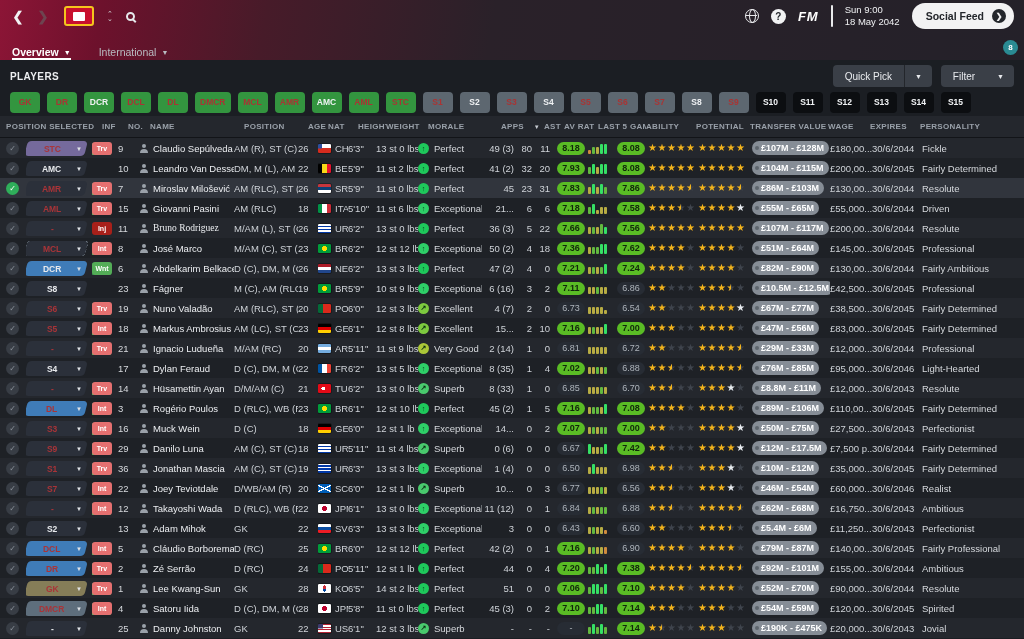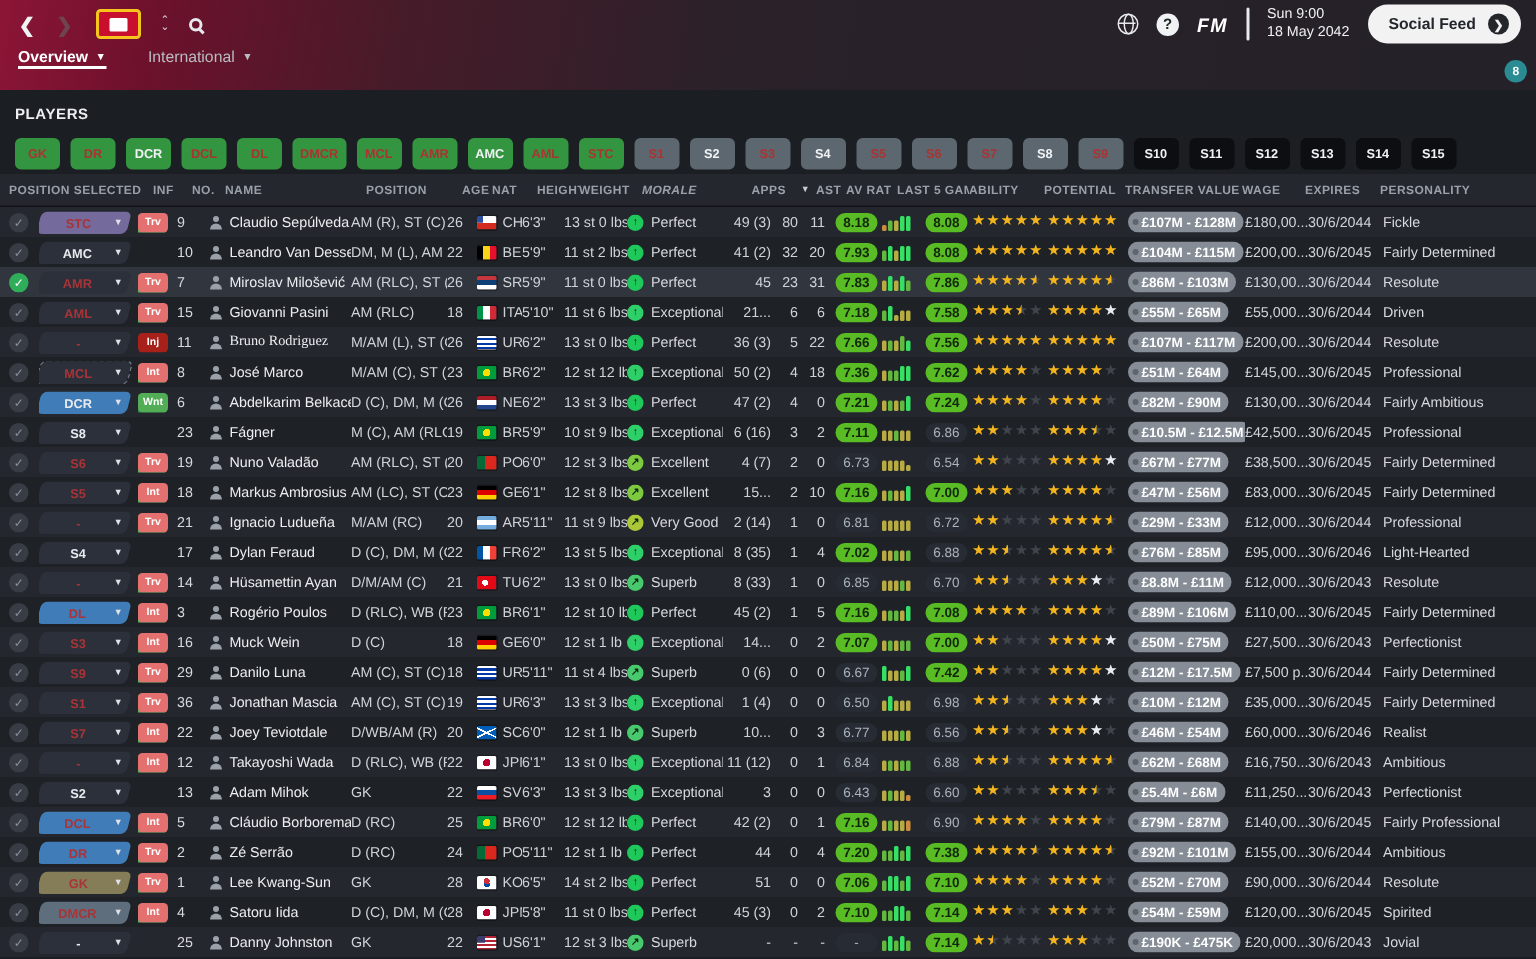--- a/index.html
+++ b/index.html
@@ -29,21 +29,21 @@
   .globe-ic::after { content:""; position:absolute; left:0px; top:5px; width:11px; height:1px; background:#e8e9eb; }
   .help-ic { width:15px; height:15px; background:#f1f2f3; color:#23262b; border-radius:50%;
     font-size:10px; font-weight:bold; display:flex; align-items:center; justify-content:center; }
   .fm-logo { font-size:13px; font-weight:bold; font-style:italic; color:#fff; letter-spacing:1px; }
   .vdiv { width:2px; height:22px; background:#e9eaec; border-radius:1px; }
   .clock { display:flex; flex-direction:column; font-size:9.5px; color:#f0f1f3; line-height:12px; }
   .social { background:#f2f2f3; color:#23262b; height:26px; border-radius:13px; padding:0 8px 0 14px;
     display:flex; align-items:center; gap:8px; font-size:10.5px; font-weight:bold; cursor:pointer; }
   .social-arrow { width:14px; height:14px; background:#23262b; color:#f2f2f3; border-radius:50%;
     font-size:8px; display:flex; align-items:center; justify-content:center; }
-  .tabs { height:28px; display:flex; align-items:flex-start; padding:0 12px; gap:28px; }
+  .tabs { height:28px; display:flex; align-items:flex-end; padding:0 12px; gap:28px; }
   .tab { display:flex; align-items:center; gap:5px; font-size:10.5px; color:#b9bcc2;
     border-bottom:2px solid transparent; cursor:pointer; }
   .tab.active { color:#fff; font-weight:bold; border-bottom:2px solid #fff; }
   .tab .chev { font-size:7px; }
   .notif { position:absolute; right:6px; top:40px; width:15px; height:15px; border-radius:50%;
     background:#2a8b93; color:#fff; font-size:8px; font-weight:bold;
     display:flex; align-items:center; justify-content:center; cursor:pointer; }
 
   
   .toolbar1 { height:28px; display:flex; align-items:center; padding:4px 10px 0; }
@@ -159,20 +159,31 @@
     <span class="tab">
       <span>International</span>
         <span class="chev">▼</span>
     </span>
   </div>
   <span class="notif">8</span>
 </div>
 
 <div class="toolbar1">
   <span class="players-label">PLAYERS</span>
+  <span class="tool-right">
+    <span class="qp">
+      <span class="lbl">Quick Pick</span>
+      <span class="split"></span>
+      <span class="chev">▼</span>
+    </span>
+    <span class="qp">
+      <span class="lbl">Filter</span>
+      <span class="chev">▼</span>
+    </span>
+  </span>
 </div>
 
 <div class="toolbar2" id="filterRow">
     <span class="fbtn green red">GK</span>
     <span class="fbtn green red">DR</span>
     <span class="fbtn green white">DCR</span>
     <span class="fbtn green red">DCL</span>
     <span class="fbtn green red">DL</span>
     <span class="fbtn green red">DMCR</span>
     <span class="fbtn green red">MCL</span>
@@ -200,21 +211,21 @@
 <div class="thead" id="theadRow">
     <span class="th" style="width: 96px;">POSITION SELECTED</span>
     <span class="th" style="width: 26px;">INF</span>
     <span class="th" style="width: 22px;">NO.</span>
     <span class="th" style="width: 94px;">NAME</span>
     <span class="th" style="width: 64px;">POSITION</span>
     <span class="th" style="width: 20px;">AGE</span>
     <span class="th" style="width: 30px;">NAT</span>
     <span class="th" style="width: 28px;">HEIGHT</span>
     <span class="th" style="width: 42px;">WEIGHT</span>
-    <span class="th" style="width: 64px; font-style: italic;">MORALE</span>
+    <span class="th" style="width: 64px;">MORALE</span>
     <span class="th" style="width: 36px; text-align: right; padding-right: 4px;">APPS</span>
     <span class="th" style="width: 16px; text-align: right; padding-right: 4px; color: rgb(198, 203, 209); font-size: 6px;">▼</span>
     <span class="th" style="width: 20px; text-align: right; padding-right: 4px;">AST</span>
     <span class="th" style="width: 34px;">AV RAT</span>
     <span class="th" style="width: 48px;">LAST 5 GAMES</span>
     <span class="th" style="width: 50px;">ABILITY</span>
     <span class="th" style="width: 54px;">POTENTIAL</span>
     <span class="th" style="width: 78px;">TRANSFER VALUE</span>
     <span class="th" style="width: 42px;">WAGE</span>
     <span class="th" style="width: 50px;">EXPIRES</span>

